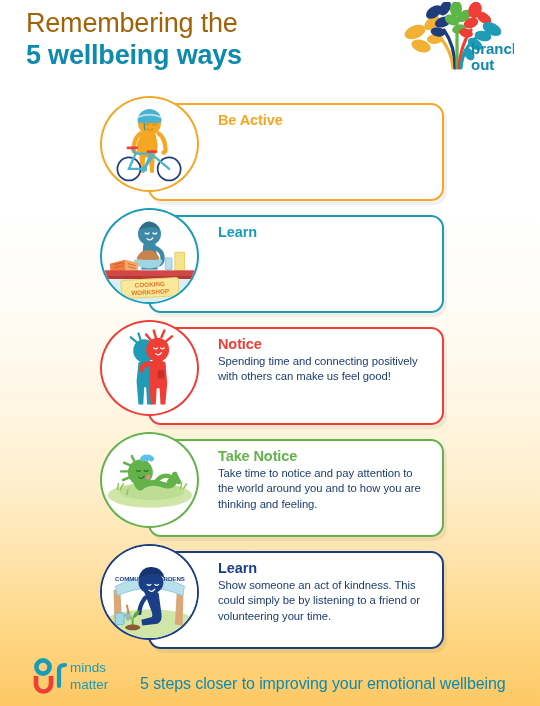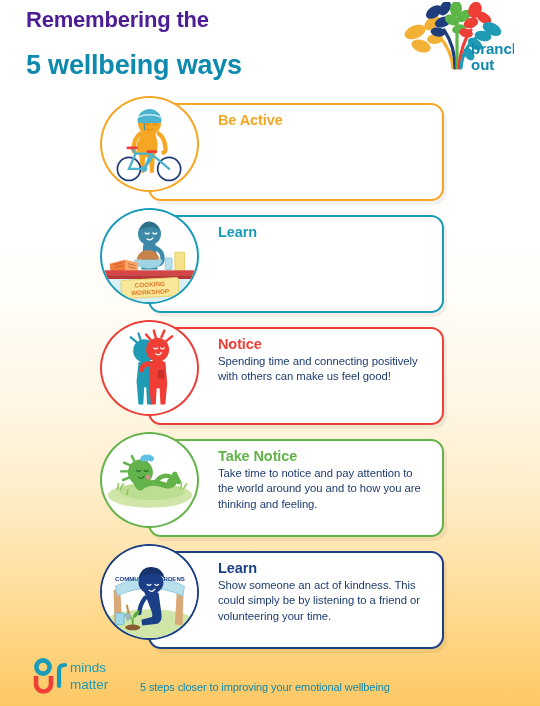--- a/index.html
+++ b/index.html
@@ -26,33 +26,33 @@
     top: 0; left: 0; right: 0;
     height: 92px;
   }
   .title-block {
     position: absolute;
     left: 26px;
     top: 8px;
     line-height: 1.12;
   }
   .title-line1 {
-    font-size: 22px;
-    font-weight: 700;
-    color: #4c1d95;
+    font-size: 27px;
+    font-weight: 400;
+    color: #a16207;
     letter-spacing: -0.2px;
     white-space: nowrap;
   }
   .title-line2 {
     font-size: 27px;
     font-weight: 700;
     color: #0d8aae;
     letter-spacing: -0.2px;
     white-space: nowrap;
-    margin-top: 17px;
+    margin-top: 2px;
   }
 
   .brand-logo {
     position: absolute;
     right: 26px;
     top: 2px;
     width: 115px;
     height: 72px;
   }
   .brand-logo svg { display: block; }
@@ -119,21 +119,21 @@
     position: absolute;
     left: 30px;
     top: 6px;
     width: 108px;
     height: 44px;
   }
   .footer-tagline {
     position: absolute;
     left: 140px;
     bottom: 13px;
-    font-size: 11px;
+    font-size: 16px;
     font-weight: 400;
     color: #0d8aae;
     letter-spacing: -0.1px;
     white-space: nowrap;
   }
 </style>
 </head>
 <body>
 
 <div class="header">

